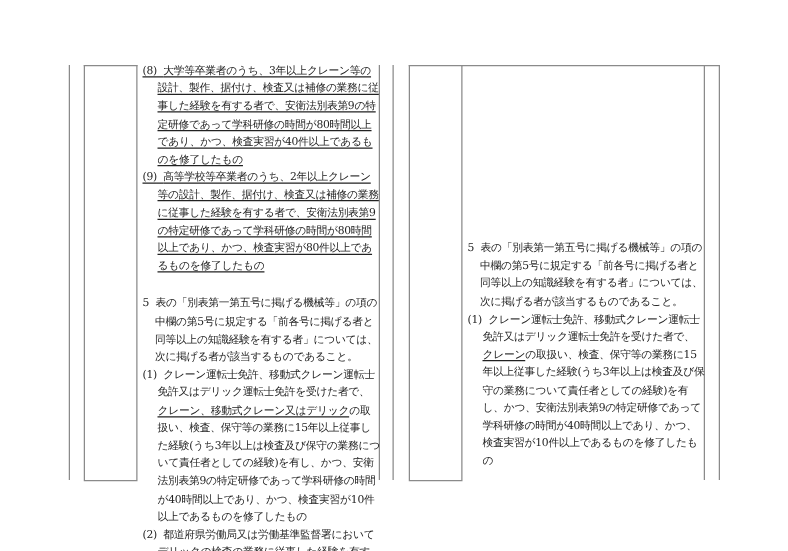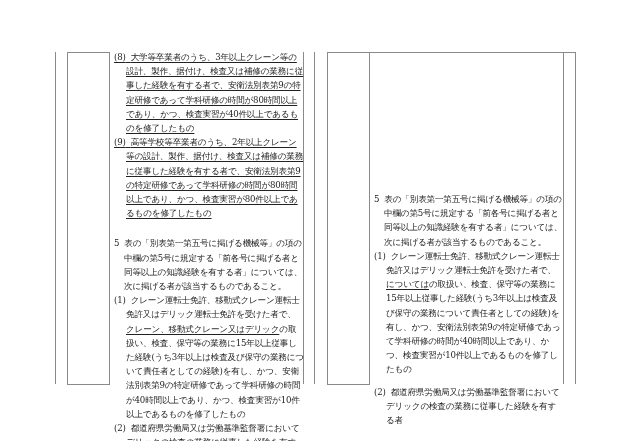--- a/index.html
+++ b/index.html
@@ -55,19 +55,16 @@
   <p class="para item">
     <span>(2)</span>&nbsp;&nbsp;<span>都道府県労働局又は労働基準監督署においてデリックの検査の業務に従事した経験を有する者</span>
   </p>
 </div>
 
 <div class="col" style="left:374px; top:192px; width:190px;">
   <p class="para sec">
     <span>5</span>&nbsp;&nbsp;<span>表の「別表第一第五号に掲げる機械等」の項の中欄の第5号に規定する「前各号に掲げる者と同等以上の知識経験を有する者」については、次に掲げる者が該当するものであること。</span>
   </p>
   <p class="para item">
-    <span>(1)</span>&nbsp;&nbsp;<span>クレーン運転士免許、移動式クレーン運転士免許又はデリック運転士免許を受けた者で、</span><span class="u">については</span><span>の取扱い、検査、保守等の業務に15年以上従事した経験(うち3年以上は検査及び保守の業務について責任者としての経験)を有し、かつ、安衛法別表第9の特定研修であって学科研修の時間が40時間以上であり、かつ、検査実習が10件以上であるものを修了したもの</span>
+    <span>(1)</span>&nbsp;&nbsp;<span>クレーン運転士免許、移動式クレーン運転士免許又はデリック運転士免許を受けた者で、</span><span class="u">クレーン</span><span>の取扱い、検査、保守等の業務に15年以上従事した経験(うち3年以上は検査及び保守の業務について責任者としての経験)を有し、かつ、安衛法別表第9の特定研修であって学科研修の時間が40時間以上であり、かつ、検査実習が10件以上であるものを修了したもの</span>
   </p>
   <div style="height:8px"></div>
-  <p class="para item">
-    <span>(2)</span>&nbsp;&nbsp;<span>都道府県労働局又は労働基準監督署においてデリックの検査の業務に従事した経験を有する者</span>
-  </p>
 </div>
 
 </body></html>

